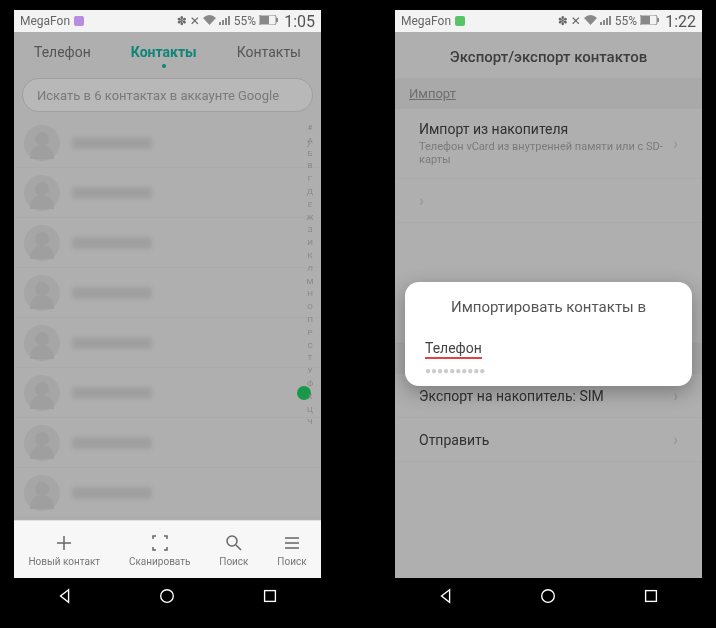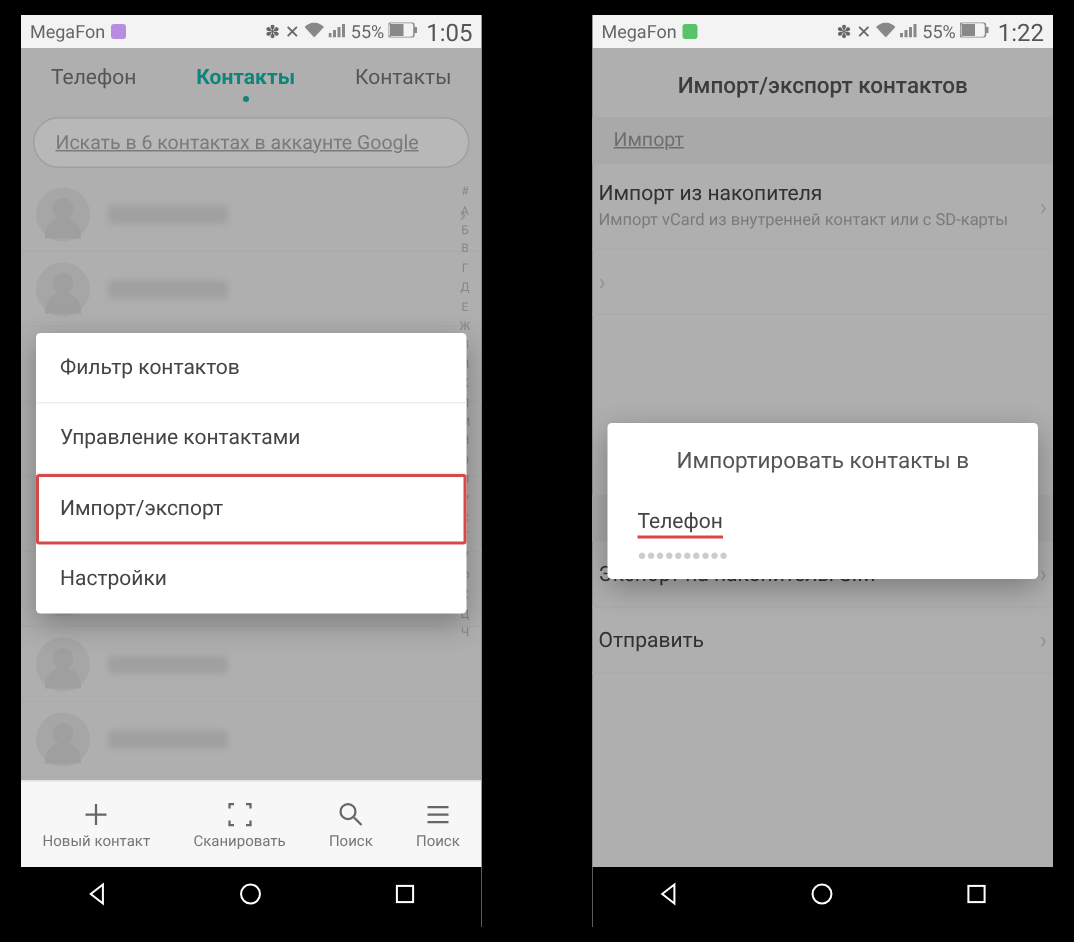--- a/index.html
+++ b/index.html
@@ -40,21 +40,21 @@
   .sq-green { background:#58c46a; }
   .clk { font-size:16px; color:#555; margin-left:2px;}
   
   .appbody { flex:1; position:relative; background:#f3f3f3; }
   .dim { position:absolute; inset:0; background:rgba(0,0,0,0.28); z-index:5; }
   
   .tabs { display:flex; justify-content:space-around; height:40px; align-items:center; font-size:14px; color:#777; }
   .tab-active { color:#15b9a8; font-weight:700; position:relative;}
   .tab-dot { position:absolute; bottom:-8px; left:50%; transform:translateX(-50%); width:4px; height:4px; border-radius:50%; background:#15b9a8;}
   
-  .search { margin:6px 8px; height:34px; border:1px solid #ddd; border-radius:20px; display:flex; align-items:center; padding:0 14px; font-size:13px; color:#aaa; background:#fff;text-decoration:underline;}
+  .search { margin:6px 8px; height:34px; border:1px solid #ddd; border-radius:20px; display:flex; align-items:center; padding:0 14px; font-size:13px; color:#aaa; background:#fff;}
   
   .clist { }
   .crow { display:flex; align-items:center; height:50px; padding:0 10px; border-bottom:1px solid #eee; }
   .avatar { width:36px; height:36px; border-radius:50%; background:#e6e6e6; margin-right:12px; position:relative;}
   .avatar::after{content:"";position:absolute;width:14px;height:14px;border-radius:50%;background:#ddd;top:7px;left:11px;}
   .avatar::before{content:"";position:absolute;width:24px;height:14px;border-radius:12px 12px 0 0;background:#ddd;bottom:2px;left:6px;}
   .cname { height:12px; width:80px; background:#ddd; filter:blur(2px); border-radius:3px;}
   .alpha { position:absolute; right:4px; top:0; bottom:0; width:14px; font-size:8px; color:#bbb; line-height:1.6; text-align:center; padding-top:4px; letter-spacing:0;}
   .wa { width:14px;height:14px;border-radius:50%;background:#25d366;margin-left:auto;}
   
@@ -65,26 +65,26 @@
   .navbar { height:40px; background:#000; display:flex; justify-content:space-around; align-items:center;}
   .navbtn svg { width:18px; height:18px; }
   
   .popup { position:absolute; z-index:10; left:10px; right:10px; top:190px; background:#fff; border-radius:3px; box-shadow:0 6px 20px rgba(0,0,0,0.3);}
   .prow { padding:15px 16px; font-size:14px; color:#444; border-bottom:1px solid #eee;}
   .prow:last-child{border-bottom:none;}
   .prow.hl { outline:2px solid #d44a4a; outline-offset:-2px; border-radius:2px;}
   
   .title2 { text-align:center; font-size:15px; color:#555; padding:16px 0 12px; font-weight:500;}
   .sechdr { font-size:13px; color:#999; padding:8px 14px; background:#eaeaea;text-decoration:underline;}
-  .lrow { padding:12px 4px; border-bottom:1px solid #eee; display:flex; justify-content:space-between; align-items:center;}
+  .lrow { padding:12px 24px; border-bottom:1px solid #eee; display:flex; justify-content:space-between; align-items:center;}
   .lrow .main { font-size:14px; color:#444;}
   .lrow .sub { font-size:11px; color:#aaa; margin-top:3px;}
   .chev { color:#ccc; font-size:16px;}
   
-  .popup2 { position:absolute; z-index:10; left:10px; right:10px; top:250px; background:#fff; border-radius:3px; box-shadow:0 6px 20px rgba(0,0,0,0.3);}
+  .popup2 { position:absolute; z-index:10; left:10px; right:10px; top:250px; background:#fff; border-radius:14px; box-shadow:0 6px 20px rgba(0,0,0,0.3);}
   .p2title { text-align:center; padding:16px 0 10px; font-size:15px; color:#555;}
   .p2row { padding:14px 20px 6px; font-size:14px; color:#444;}
   .p2sub { font-size:10px; color:#ccc; padding:0 20px 10px;}
   .uline { border-bottom:2px solid #d44; display:inline-block; padding-bottom:1px;}
   .hid-row { color:#bbb; }
 </style>
 </head>
 <body>
 
 <div class="phone">
@@ -191,26 +191,20 @@
           <div class="cname"></div>
         </div>
       <div class="crow">
           <div class="avatar"></div>
           <div class="cname"></div>
         </div>
     </div>
 
     <div class="dim"></div>
 
-    <div class="popup">
-      <div class="prow">Фильтр контактов</div>
-      <div class="prow">Управление контактами</div>
-      <div class="prow hl">Импорт/экспорт</div>
-      <div class="prow">Настройки</div>
-    </div>
   </div>
 
   <div class="bbar">
     <div class="bitem">
       <div class="bicon">
           <svg viewBox="0 0 20 20" width="20" height="20">
             <path d="M10 3v14M3 10h14" stroke="#666" stroke-width="1.5" fill="none"></path>
           </svg>
         </div>
       <span>Новый контакт</span>
@@ -277,27 +271,27 @@
       <span><svg width="20" height="10">
             <rect x="0" y="0" width="17" height="10" rx="2" fill="none" stroke="#888"></rect>
             <rect x="1" y="1" width="9" height="8" fill="#888"></rect>
             <rect x="17" y="3" width="2" height="4" fill="#888"></rect>
           </svg></span>
       <span class="clk">1:22</span>
     </div>
   </div>
 
   <div class="appbody">
-    <div class="title2">Импорт/экспорт контактов</div>
+    <div class="title2">Экспорт/экспорт контактов</div>
     <div class="sechdr">Импорт</div>
 
     <div class="lrow">
       <div>
         <div class="main">Импорт из накопителя</div>
-        <div class="sub">Импорт vCard из внутренней контакт или с SD-карты</div>
+        <div class="sub">Телефон vCard из внутренней памяти или с SD-карты</div>
       </div>
       <span class="chev">›</span>
     </div>
 
     <div class="lrow">
       <span class="chev">›</span>
     </div>
 
     <div style="height:120px;"></div>
 

